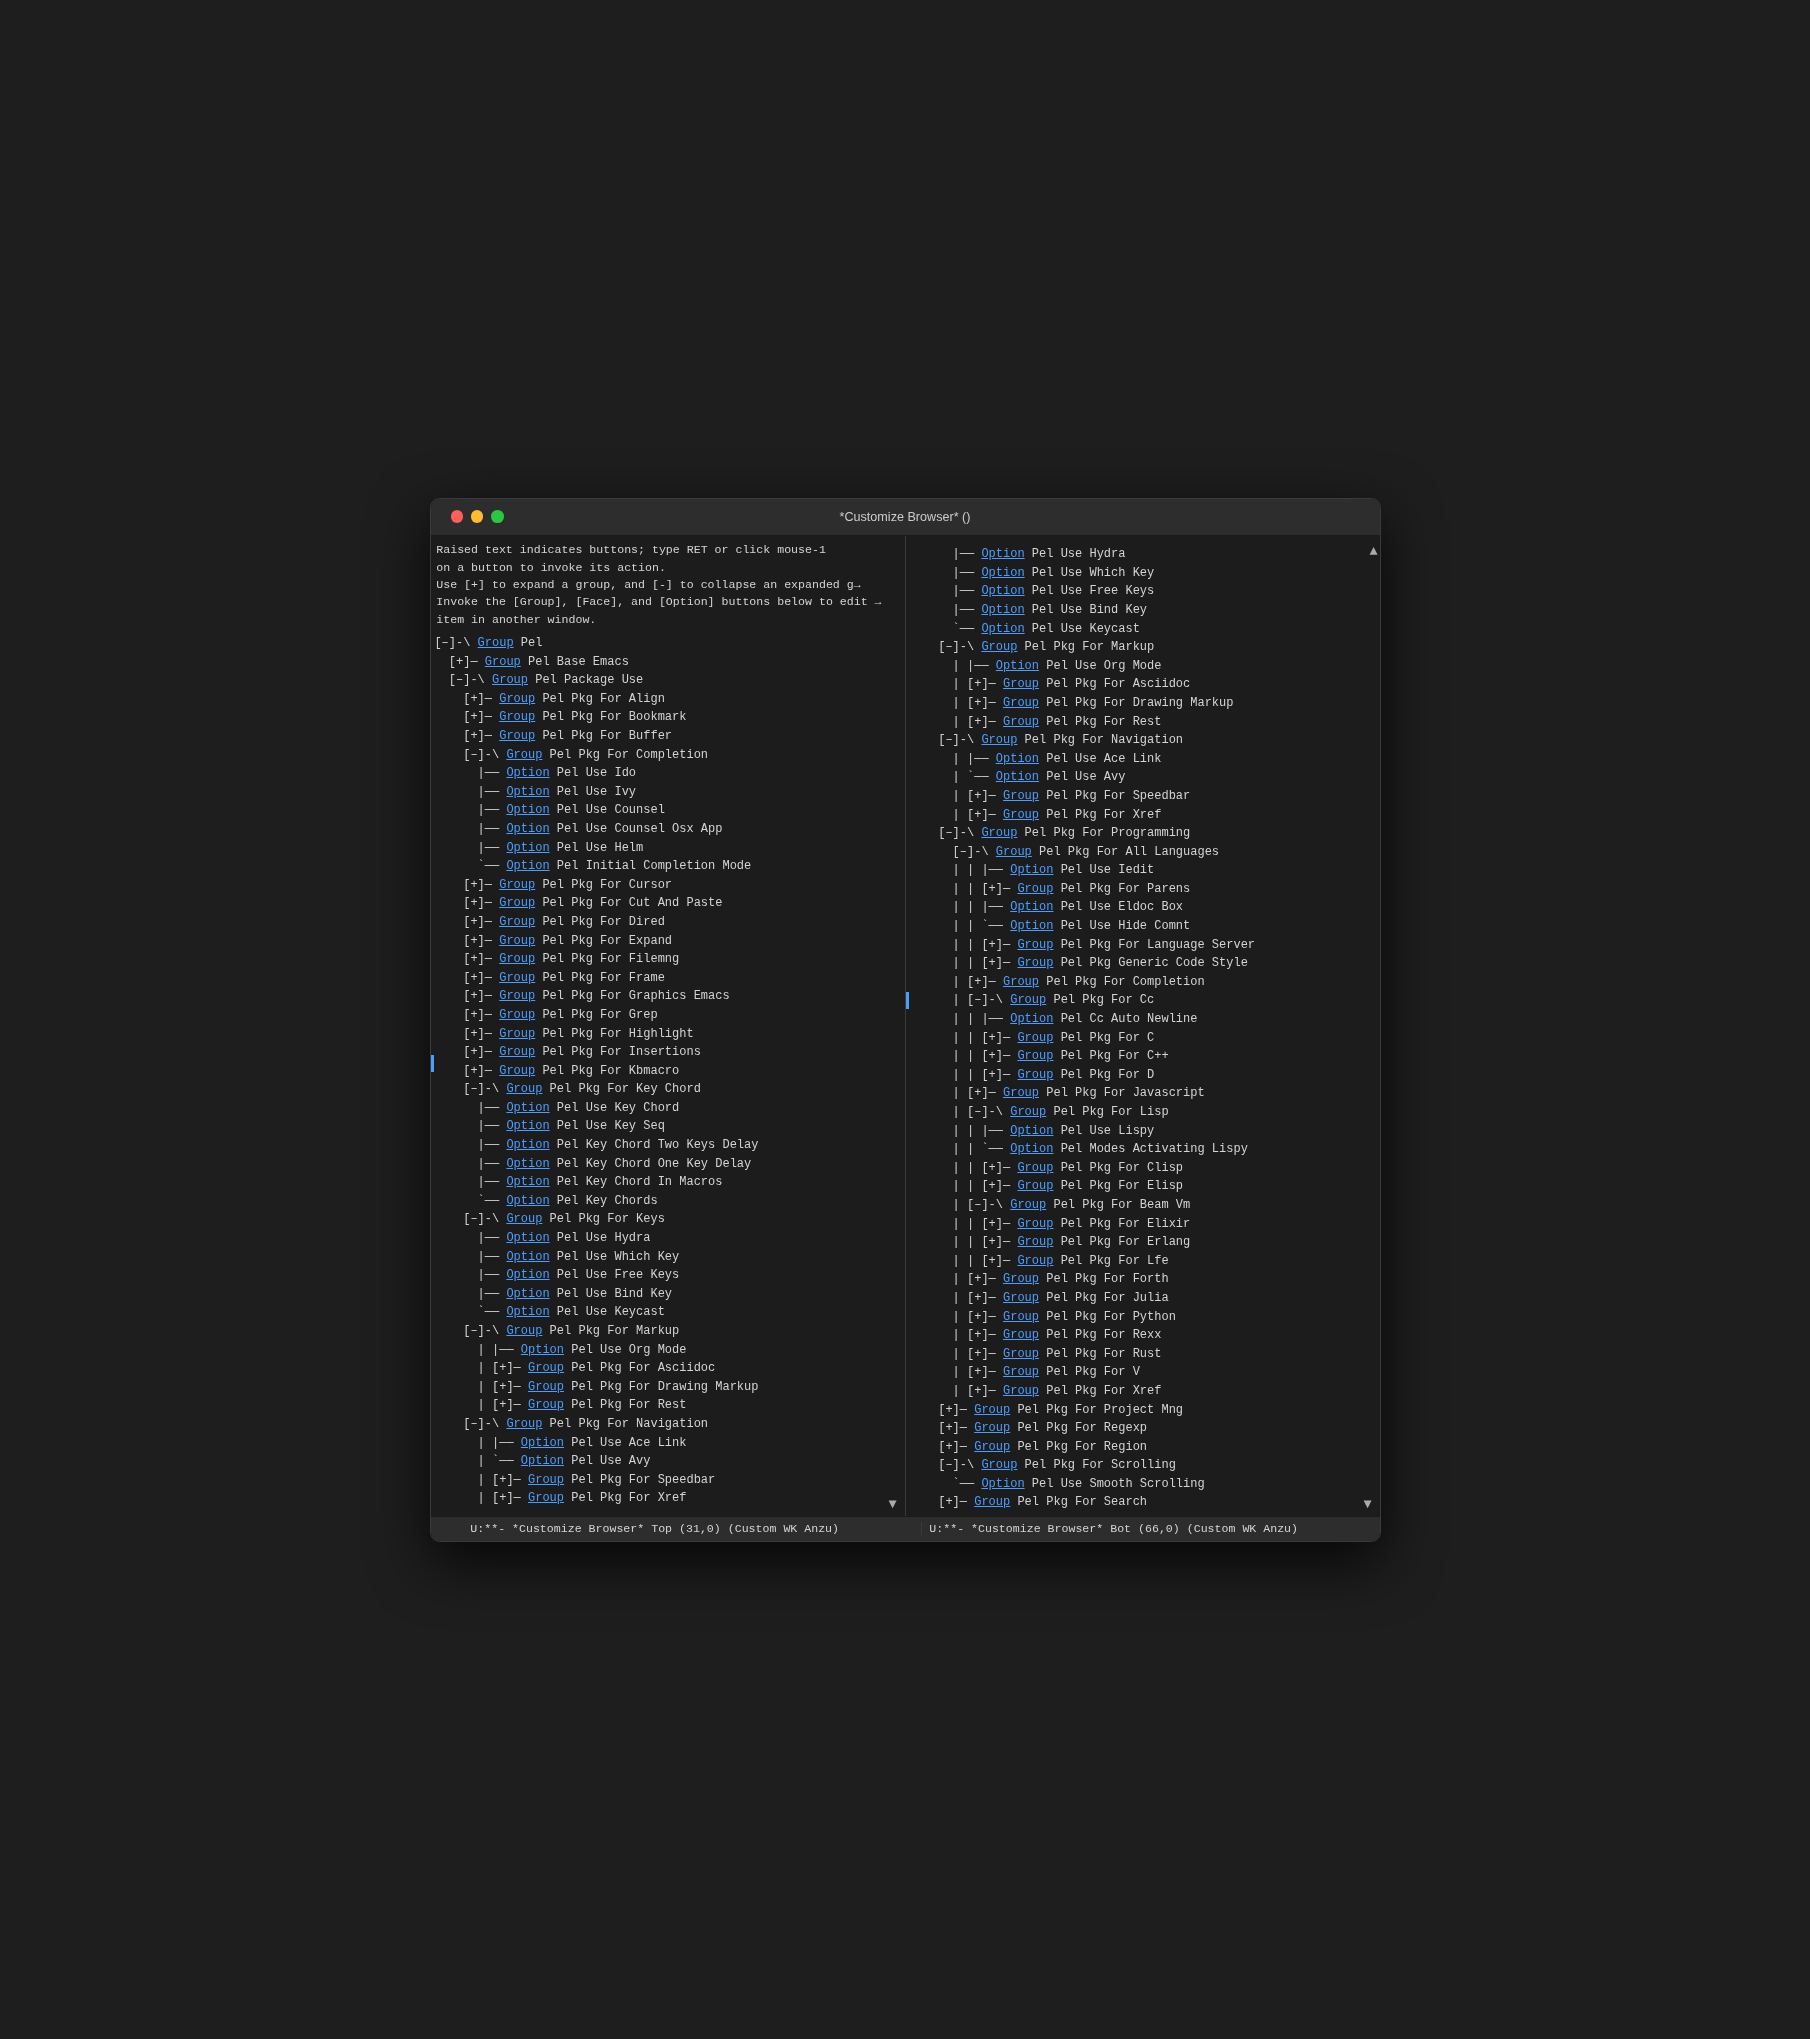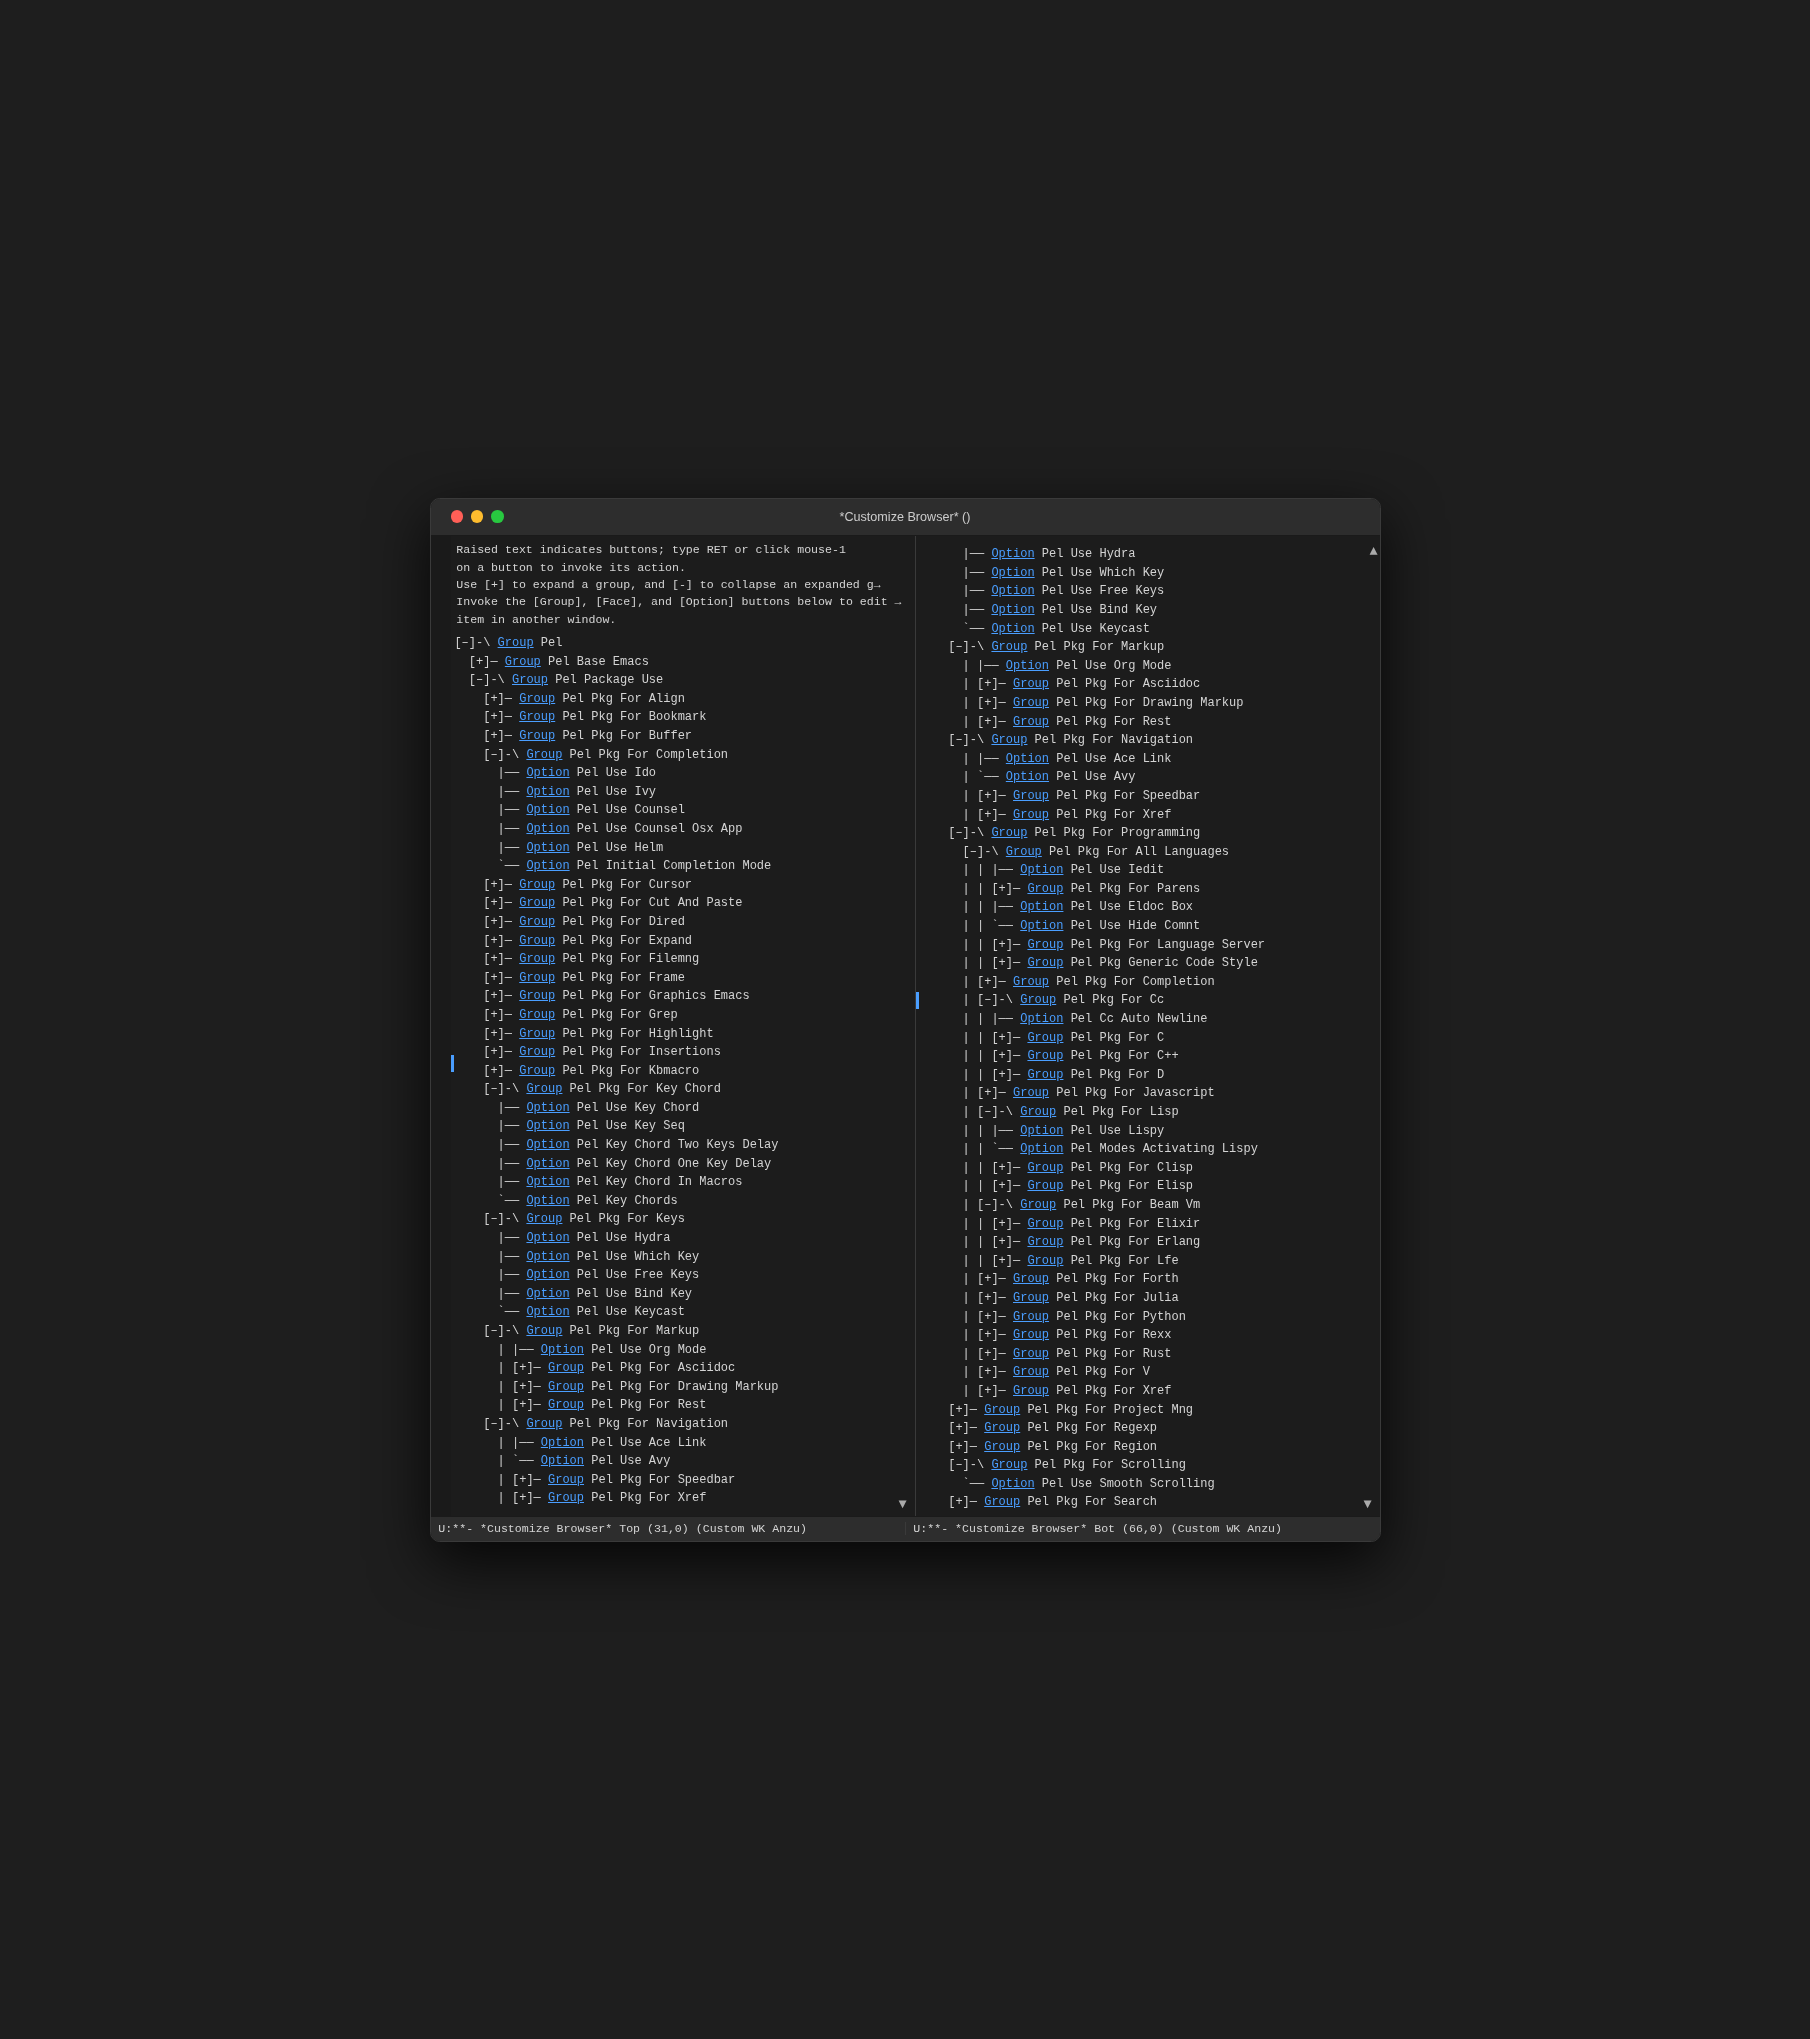--- a/index.html
+++ b/index.html
@@ -50,21 +50,20 @@
       font-family: -apple-system, BlinkMacSystemFont, sans-serif;
     }
     .pane {
       flex: 1;
       background: #1c1c1c;
       overflow: hidden;
       position: relative;
     }
     .pane-left {
       border-right: 1px solid #3a3a3a;
-      margin-left: 20px;
     }
     .pane-content {
       padding: 5.8px 3.9px 3.9px 3.9px;
       font-size: 12px;
       line-height: 1.55;
       color: #d4d4d4;
       overflow: hidden;
       height: 100%;
       position: relative;
     }
@@ -98,20 +97,21 @@
     }
     .statusbar {
       background: #2d2d2d;
       height: 25px;
       display: flex;
       align-items: center;
       border-top: 1px solid #1a1a1a;
       font-size: 11.6px;
       color: #d4d4d4;
       font-family: 'Courier New', Courier, monospace;
+      padding-left: 32px;
     }
     .statusbar-left {
       flex: 1;
       padding: 0 7.8px;
     }
     .statusbar-right {
       flex: 1;
       padding: 0 7.8px;
       border-left: 1px solid #3a3a3a;
     }

